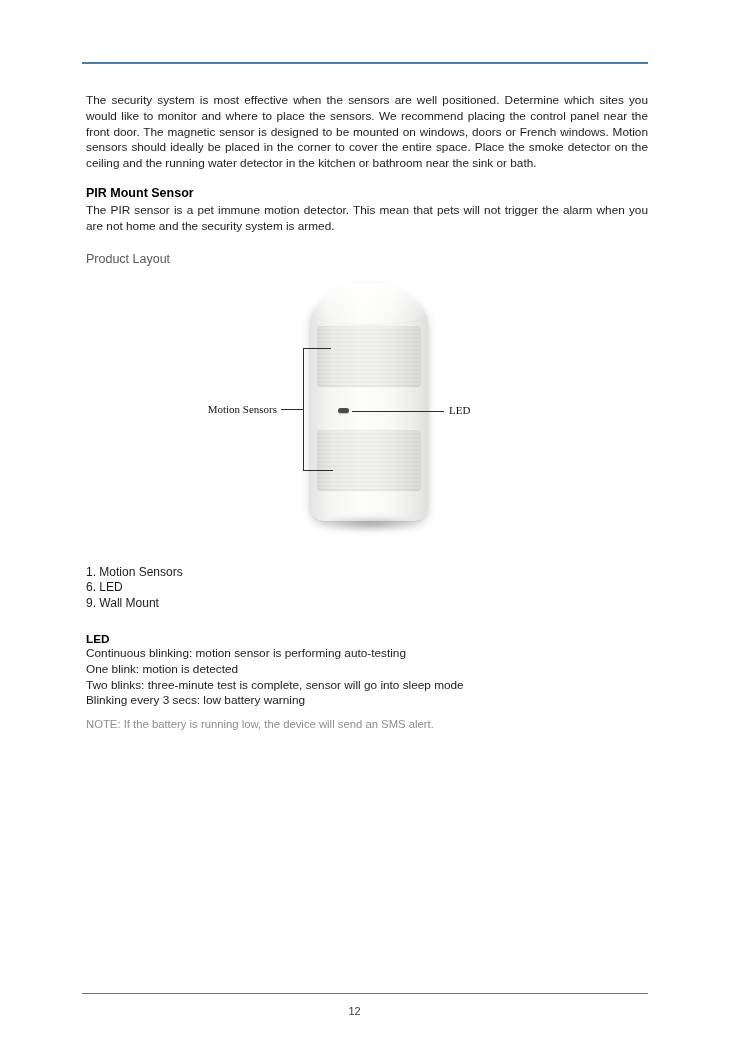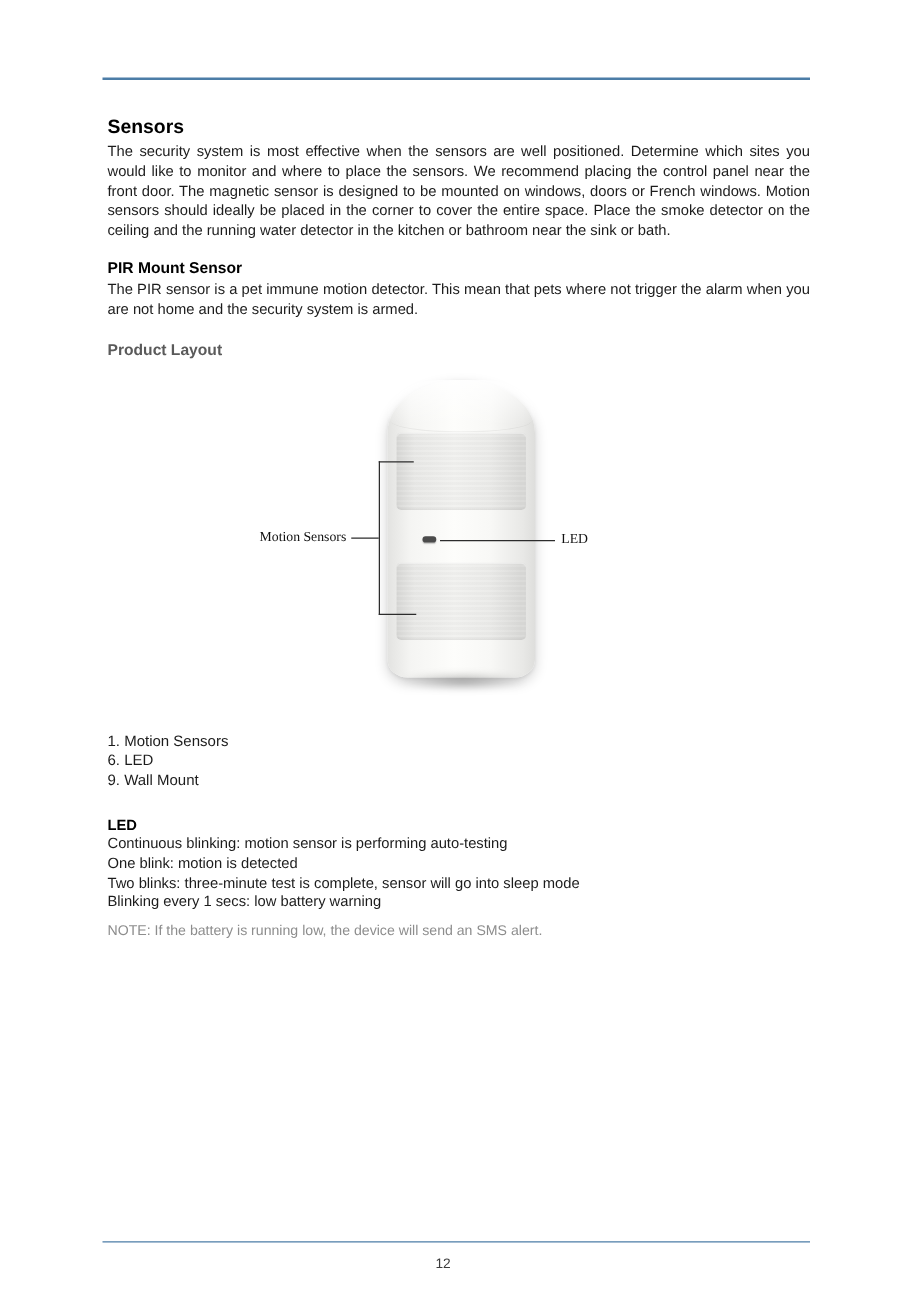--- a/index.html
+++ b/index.html
@@ -16,21 +16,21 @@
   }
   .rule { position: absolute; left: 82px; width: 566px; background: #4c7da7; }
   .rule.top { top: 62px; height: 2px; }
   .rule.bottom { top: 993px; height: 1px; }
 
   .content { position: absolute; left: 86px; top: 93px; width: 562px; }
 
   .doc-title { font-size: 15.5px; font-weight: bold; color: #000; margin-bottom: 3px; }
   .body-text { font-size: 11.8px; line-height: 15.8px; text-align: justify; color: #1c1c1c; }
   .sub-title { font-size: 12.5px; font-weight: bold; color: #000; margin-top: 14px; margin-bottom: 3px; }
-  .gray-title { font-size: 12.5px; font-weight: bold; color: #5a5a5a; margin-top: 17px; }
+  .gray-title { font-size: 12.5px; font-weight: normal; color: #5a5a5a; margin-top: 17px; }
 
   .figure { position: relative; height: 296px; margin-top: 3px; }
 
   .device {
     position: absolute; left: 224px; top: 14px; width: 118px; height: 238px;
     background: linear-gradient(90deg, #e3e3e1 0%, #f5f5f3 16%, #fdfdfb 45%, #f8f8f6 70%, #e8e8e6 92%, #dededc 100%);
     border-radius: 59px 59px 16px 16px / 42px 42px 14px 14px;
     box-shadow: 0 4px 10px rgba(0,0,0,0.18), 0 1px 3px rgba(0,0,0,0.08);
   }
   .dome {
@@ -89,25 +89,24 @@
 </style>
 </head>
 <body>
 
 <div class="page">
 
   <div class="rule top"></div>
 
   <div class="content">
 
-    <h1 class="doc-title">Sensors</h1>
     <p class="body-text">The security system is most effective when the sensors are well positioned. Determine which sites you would like to monitor and where to place the sensors. We recommend placing the control panel near the front door. The magnetic sensor is designed to be mounted on windows, doors or French windows. Motion sensors should ideally be placed in the corner to cover the entire space. Place the smoke detector on the ceiling and the running water detector in the kitchen or bathroom near the sink or bath.</p>
 
     <h2 class="sub-title">PIR Mount Sensor</h2>
-    <p class="body-text">The PIR sensor is a pet immune motion detector. This mean that pets where not trigger the alarm when you are not home and the security system is armed.</p>
+    <p class="body-text">The PIR sensor is a pet immune motion detector. This mean that pets will not trigger the alarm when you are not home and the security system is armed.</p>
 
     <h2 class="gray-title">Product Layout</h2>
 
     <div class="figure">
 
       <div class="device">
         <div class="dome"></div>
         <div class="dome-edge"></div>
         <div class="lens-panel upper"></div>
         <div class="lens-panel lower"></div>
@@ -129,21 +128,21 @@
       <div>1. Motion Sensors</div>
       <div>6. LED</div>
       <div>9. Wall Mount</div>
     </div>
 
     <div class="led-section">
       <div class="led-title">LED</div>
       <div class="led-line">Continuous blinking: motion sensor is performing auto-testing</div>
       <div class="led-line">One blink: motion is detected</div>
       <div class="led-line">Two blinks: three-minute test is complete, sensor will go into sleep mode</div>
-      <div class="led-line">Blinking every 1 secs: low battery warning</div>
+      <div class="led-line">Blinking every 3 secs: low battery warning</div>
       <div class="note-line">NOTE: If the battery is running low, the device will send an SMS alert.</div>
     </div>
 
   </div>
 
   <div class="rule bottom"></div>
   <div class="page-number">12</div>
 
 </div>
 

